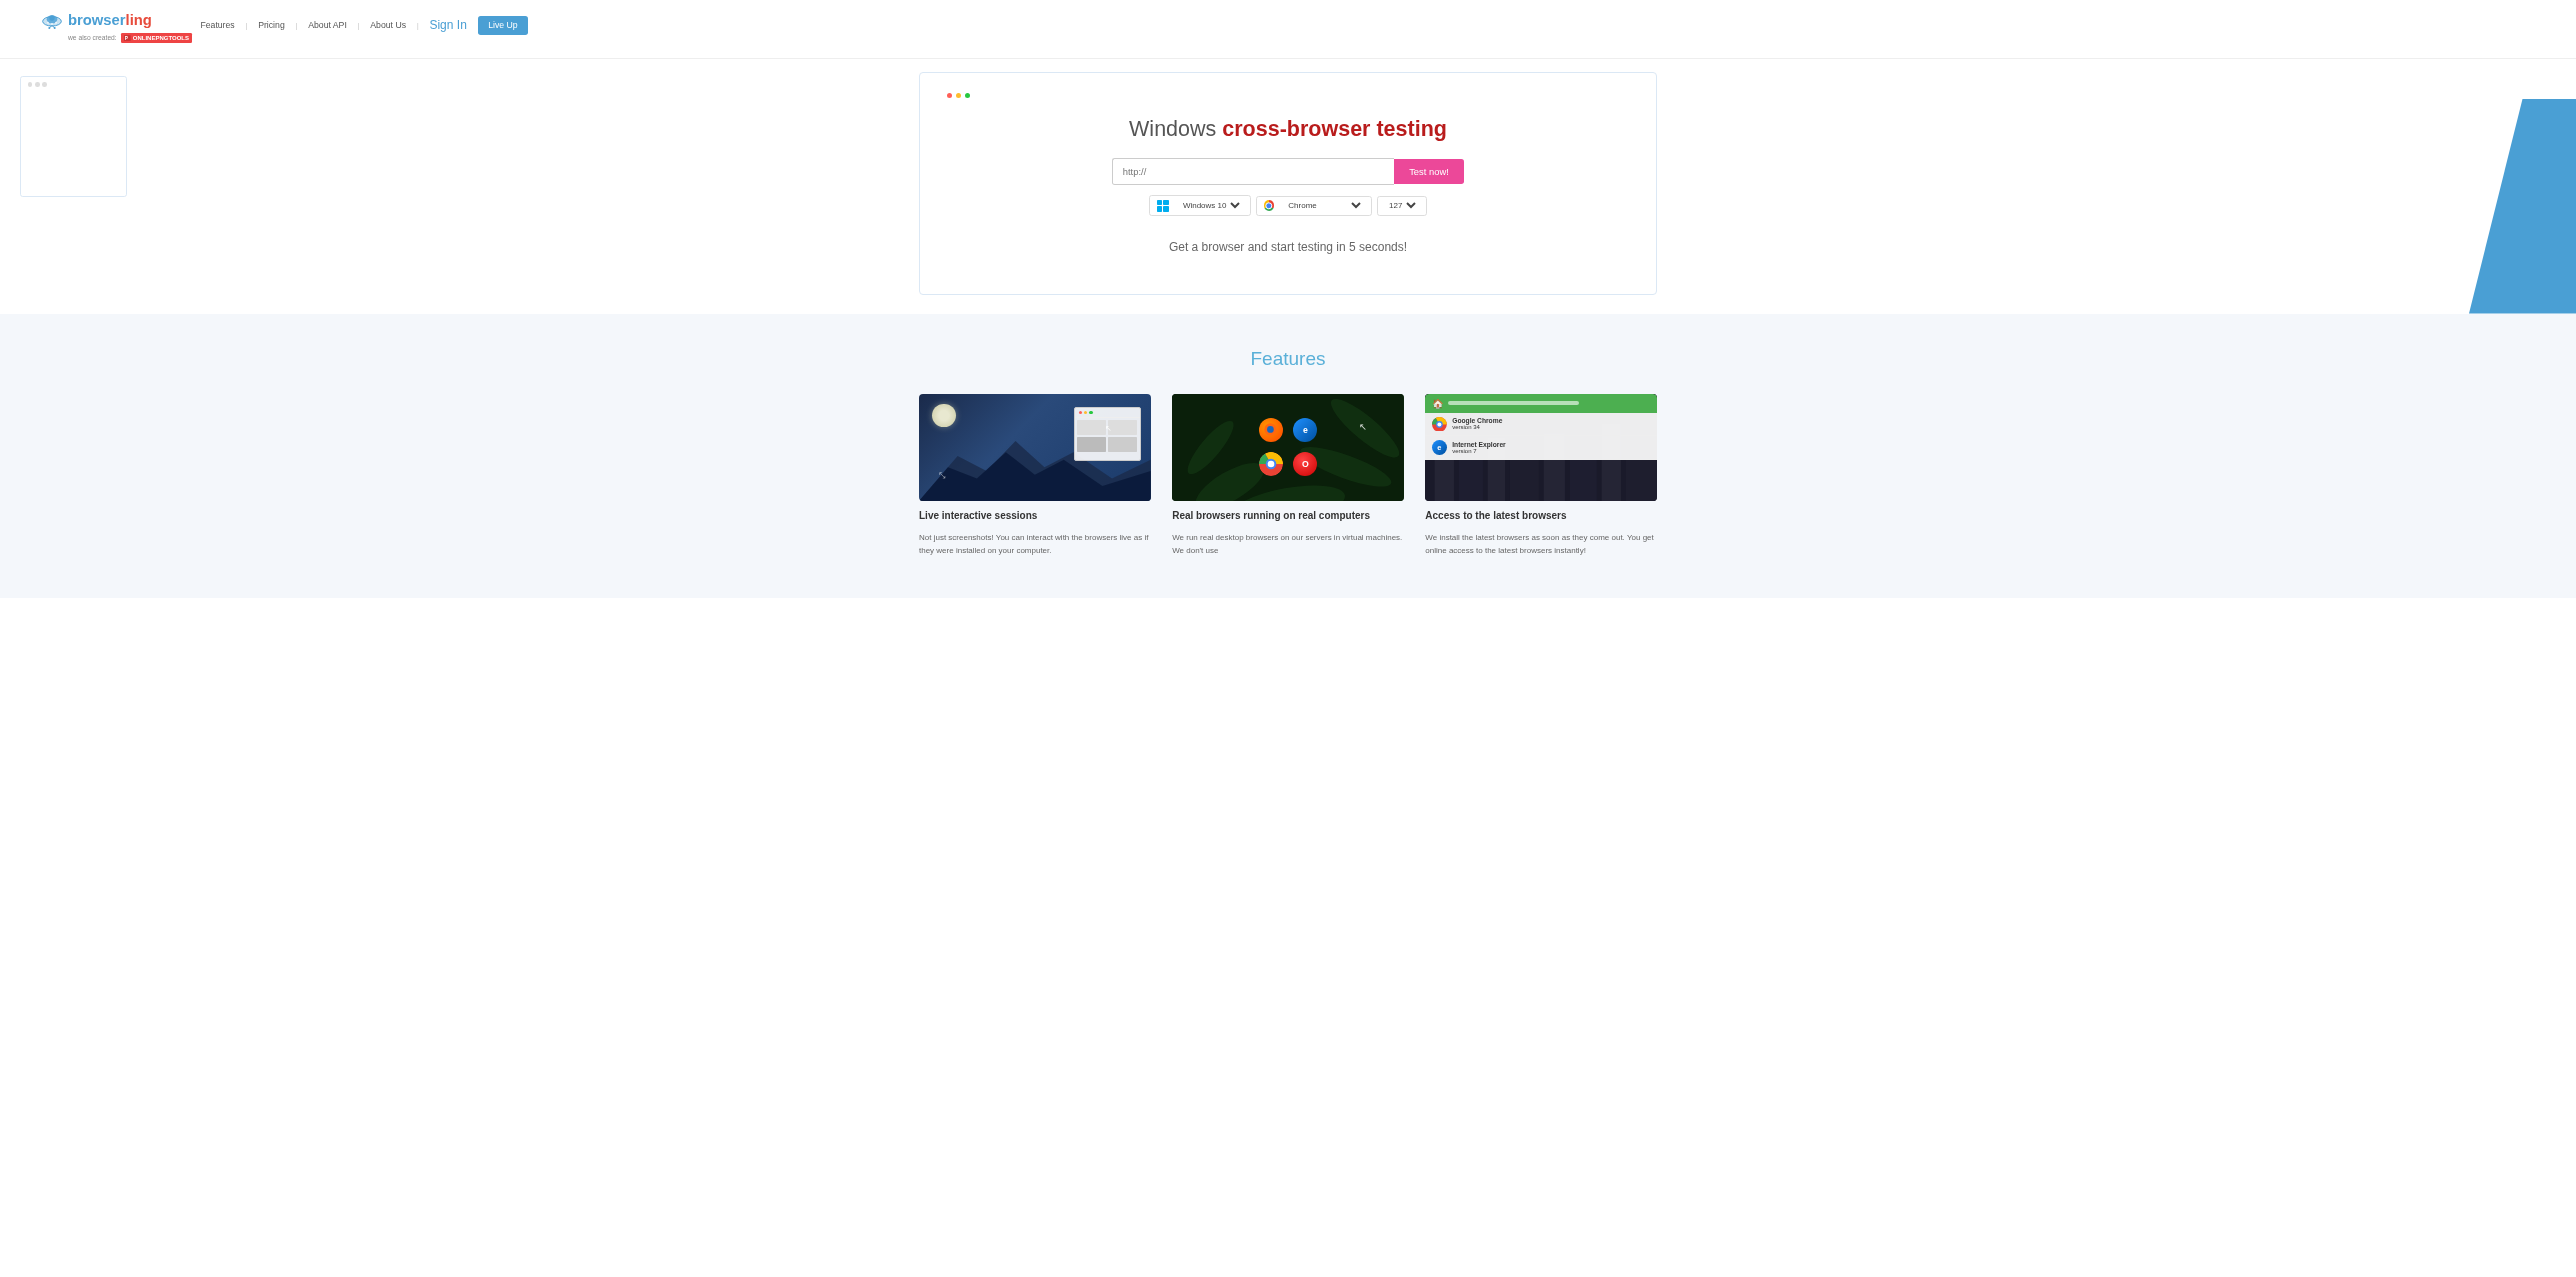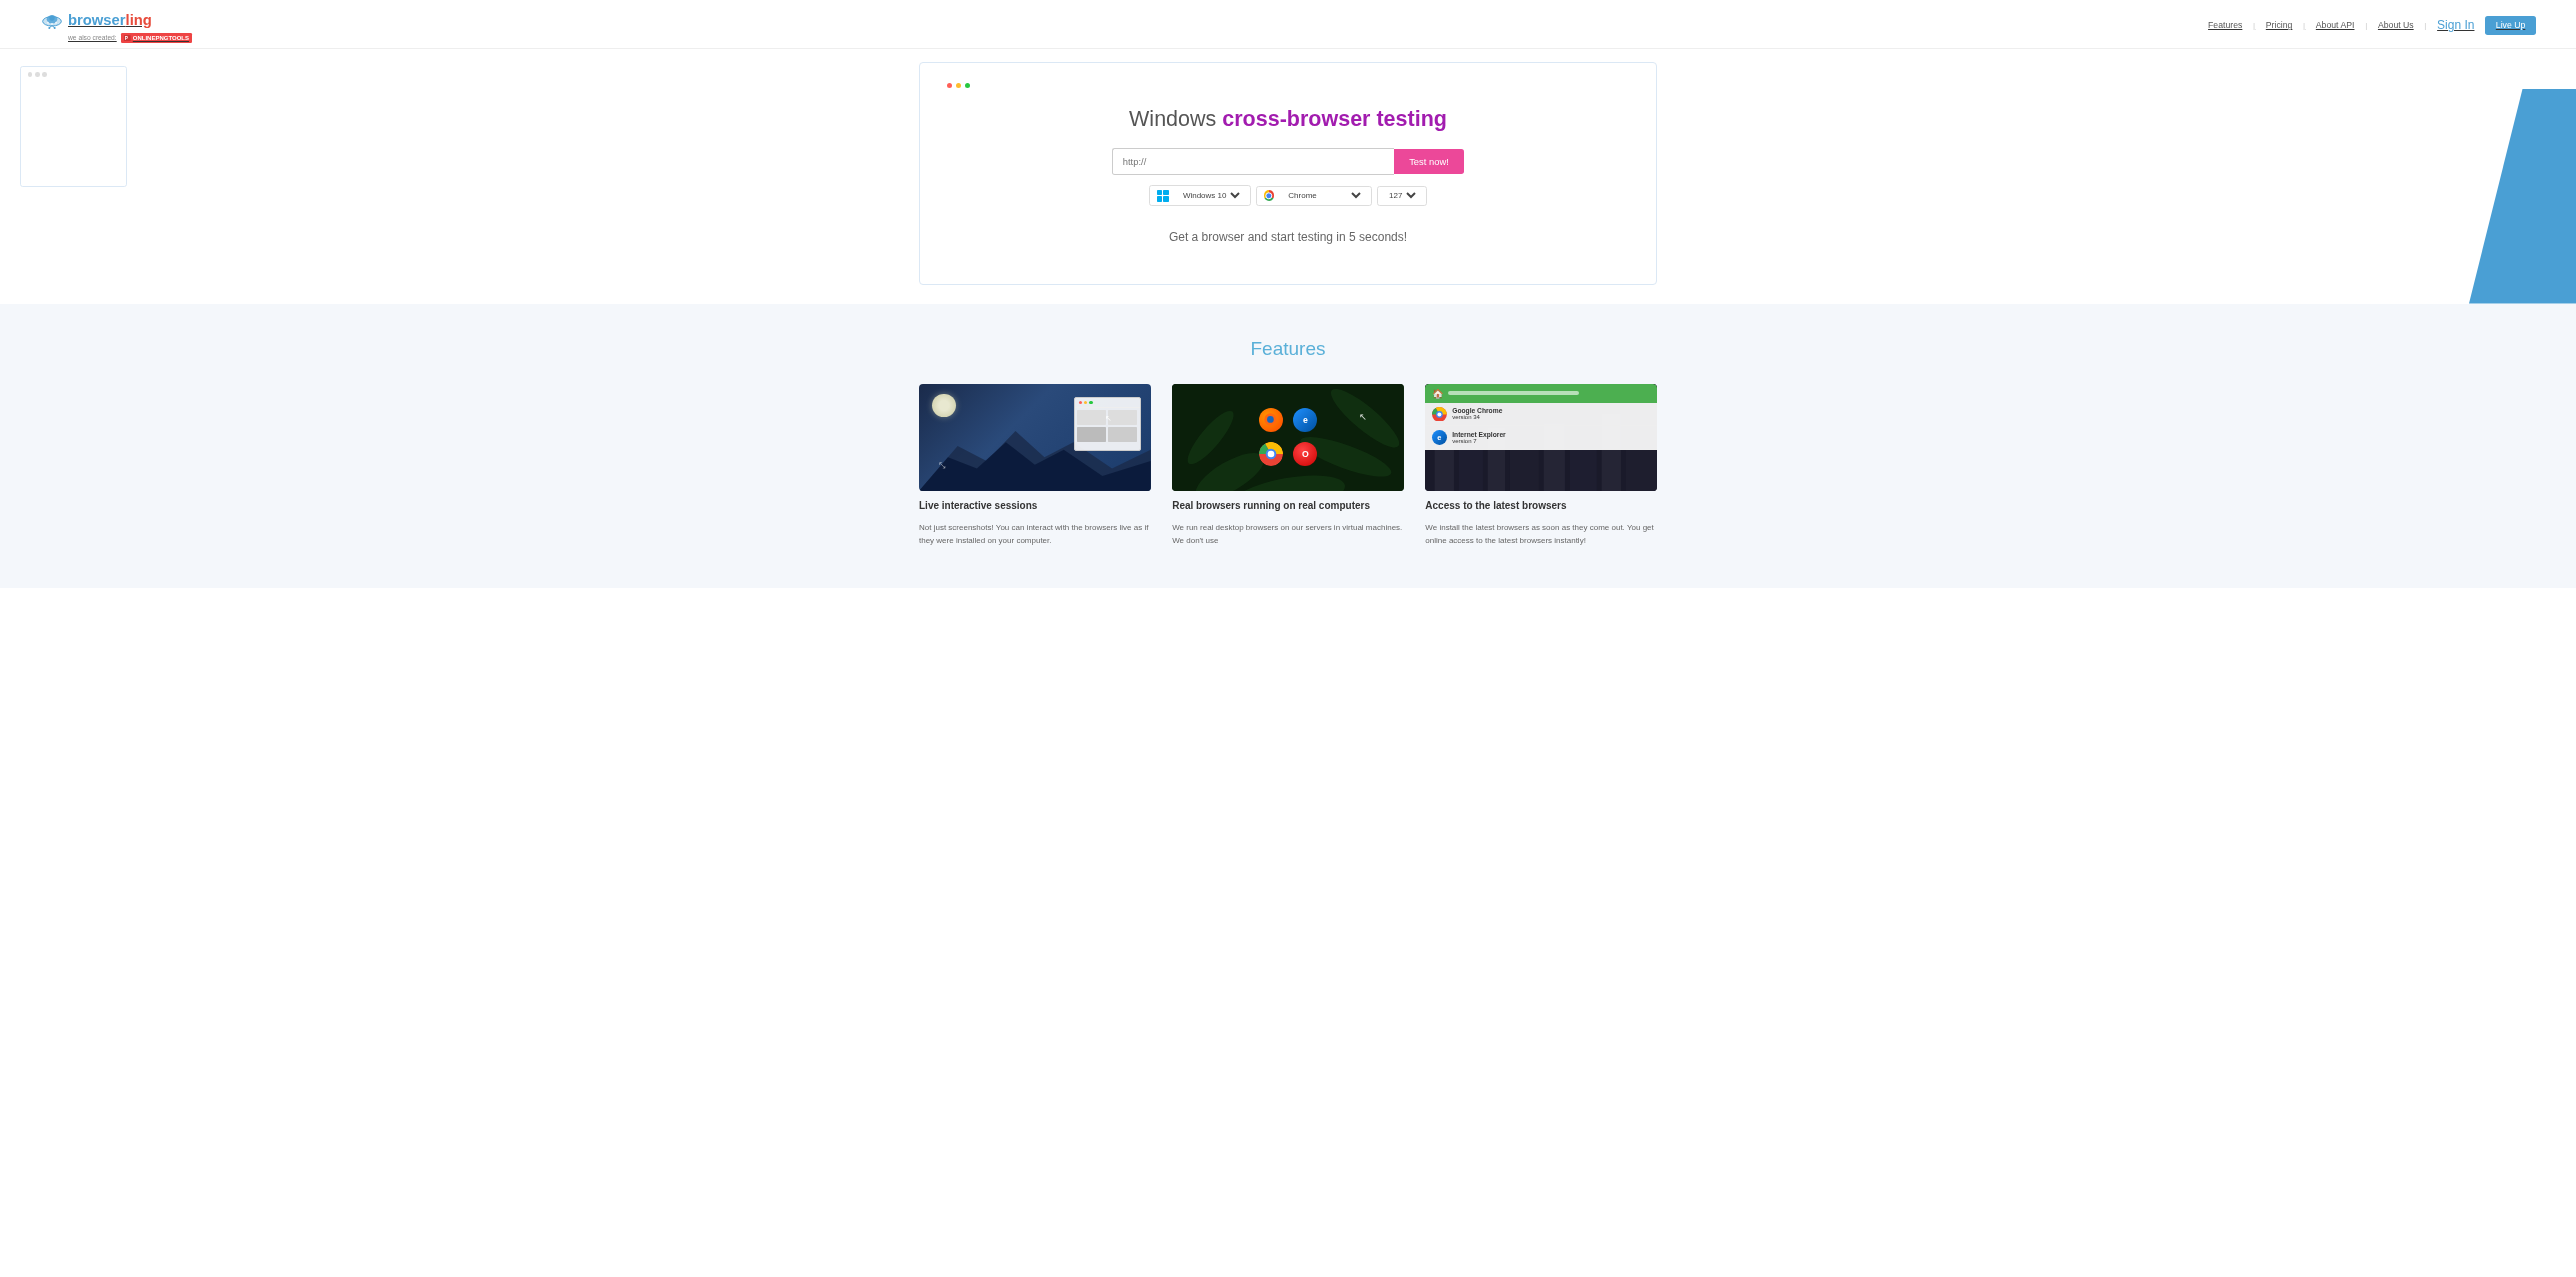--- a/index.html
+++ b/index.html
@@ -2,25 +2,24 @@
 <html style="font-size:10.7px"><head>
   <meta charset="utf-8">
   <style>
     * { margin: 0; padding: 0; box-sizing: border-box; }
     body { font-family: -apple-system, BlinkMacSystemFont, 'Segoe UI', sans-serif; background: #fff; color: #333; }
 
     
     .header {
       display: flex;
       align-items: center;
-      justify-content: space-between;
-      padding: 8px 40px 5px;
+      justify-content: flex-start;
+      padding: 8px 40px 15px;
       border-bottom: 0.7px solid #eee;
       position: relative;
-      text-decoration: underline;
     }
     .logo-area { display: flex; flex-direction: column; }
     .logo-row { display: flex; align-items: center; gap: 4px; }
     .logo-icon { width: 24px; height: 24px; }
     .logo-text { font-size: 14.8px; color: #555; }
     .logo-text span { color: #4a9fd4; font-weight: 600; }
     .also-created { display: flex; align-items: center; gap: 4px; margin-top: 1.3px; font-size: 6.7px; color: #888; margin-left: 28px; }
     .png-tools-badge {
       display: flex; align-items: center; gap: 2px;
       background: #e44; color: #fff; font-size: 6px; font-weight: bold;
@@ -96,21 +95,21 @@
     }
     .mdot { width: 5.4px; height: 5.4px; border-radius: 50%; background: #ddd; }
 
     .hero-title {
       text-align: center;
       font-size: 21.5px;
       font-weight: 300;
       color: #555;
       margin-bottom: 16px;
     }
-    .hero-title strong { color: #a21caf; font-weight: 600; }
+    .hero-title strong { color: #b91c1c; font-weight: 600; }
 
     .url-row {
       display: flex; align-items: center; justify-content: center; gap: 0; margin-bottom: 10.7px;
     }
     .url-input {
       width: 282px;
       padding: 6.7px 9.4px;
       font-size: 9.4px;
       border: 0.7px solid #ccc;
       border-right: none;

